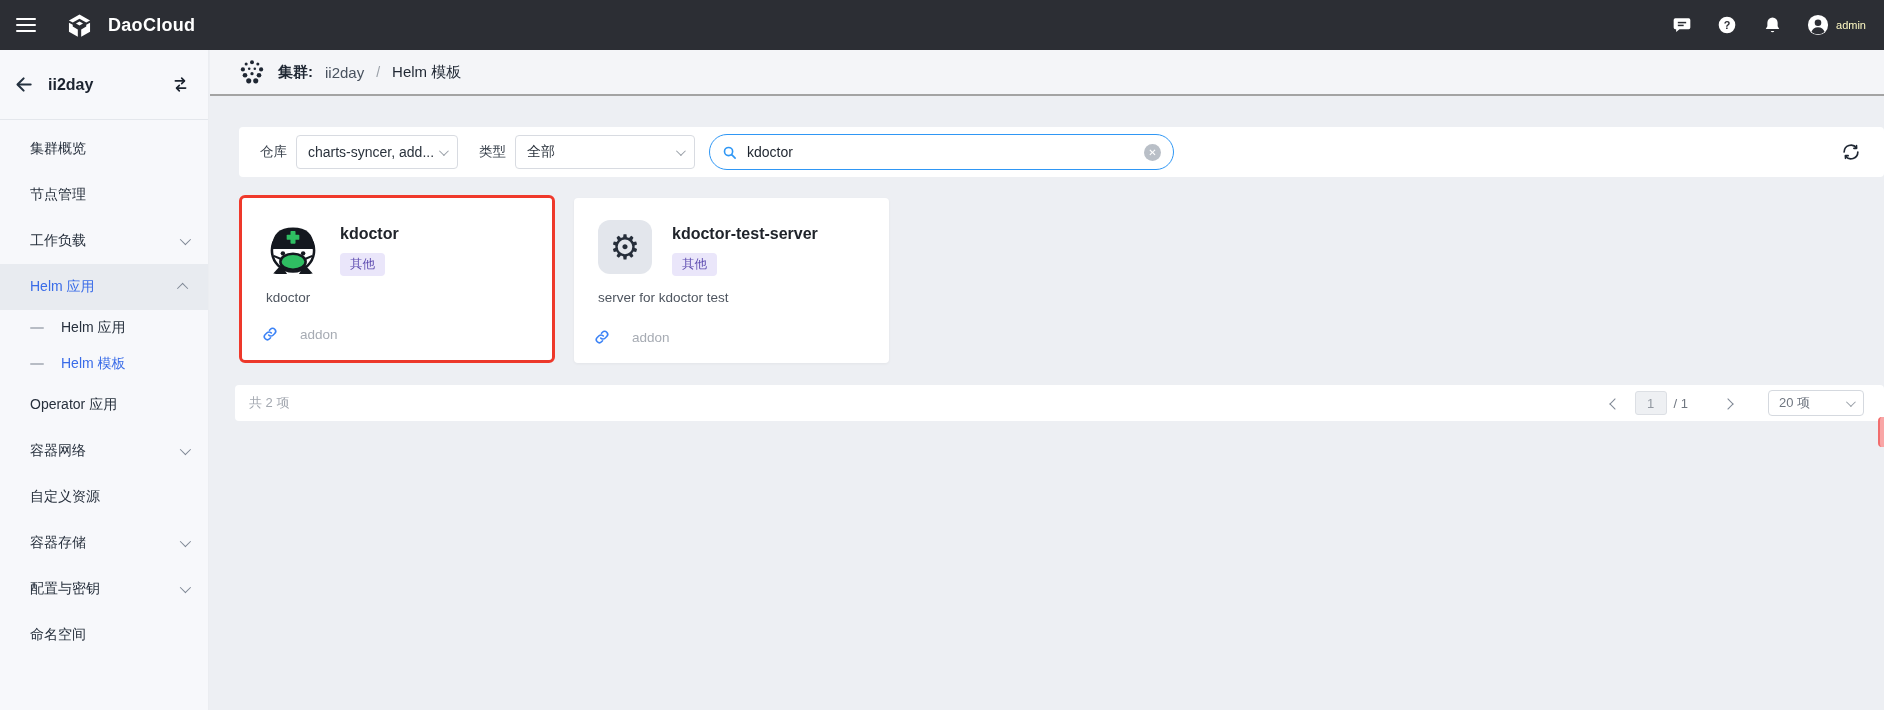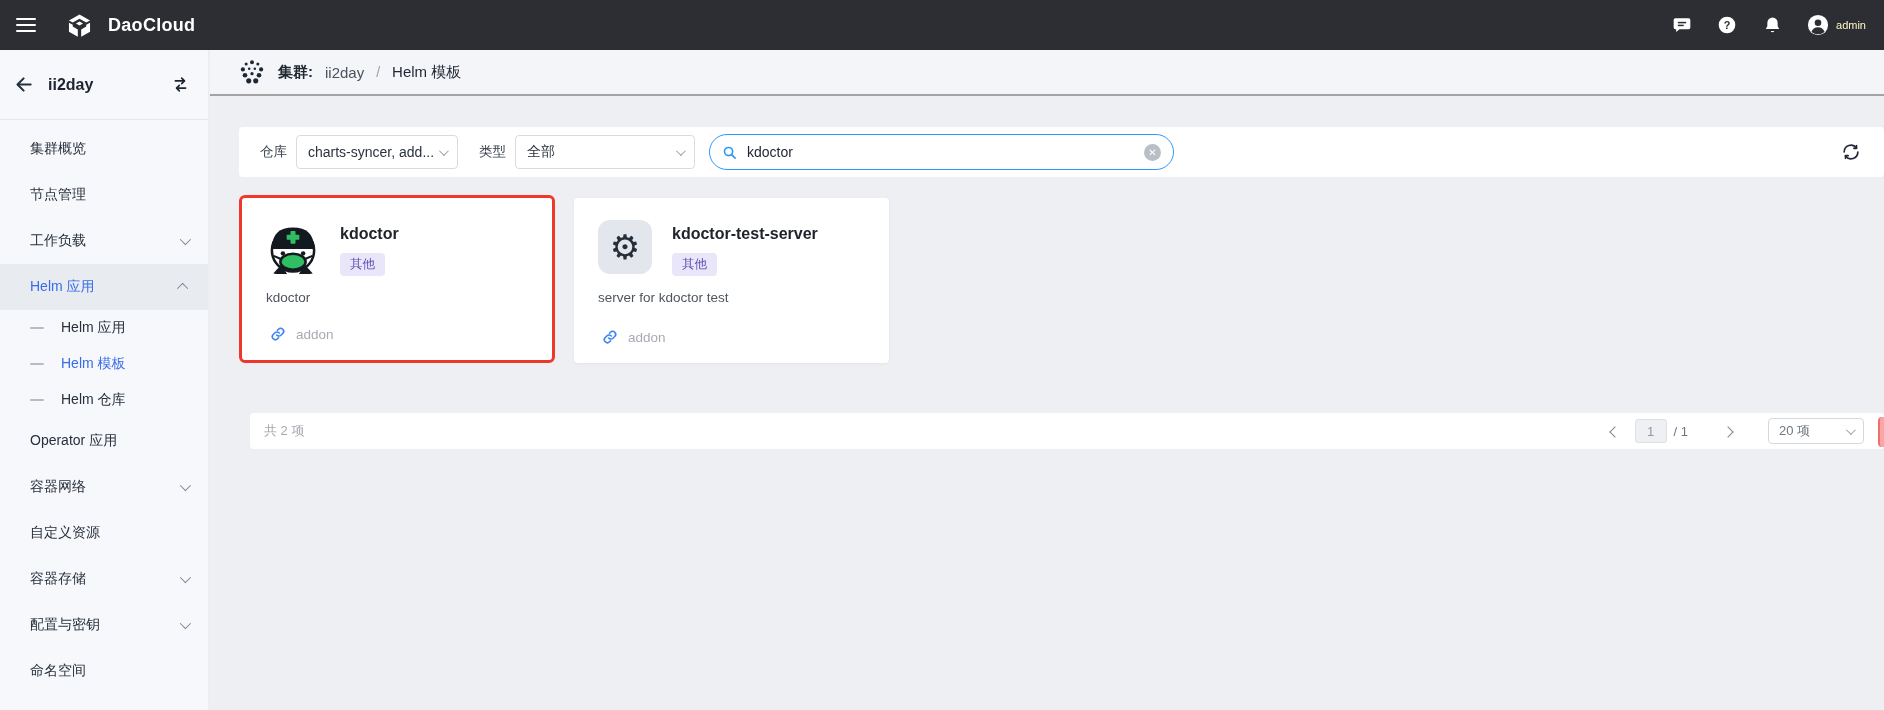--- a/index.html
+++ b/index.html
@@ -61,24 +61,24 @@
   .card-red-wrap{position:absolute;left:29px;top:145px;width:316px;height:168px;border:3px solid #f0392b;border-radius:6px;box-sizing:border-box;}
   .card2-wrap{position:absolute;left:364px;top:148px;width:315px;height:165px;}
   .card{background:#fff;border-radius:4px;width:100%;height:100%;position:relative;box-shadow:0 1px 3px rgba(31,35,41,.05);cursor:pointer;box-sizing:border-box;}
   .card-top{display:flex;gap:20px;padding:22px 24px 0 24px;}
   .avatar{width:54px;height:54px;flex:none;border-radius:10px;overflow:hidden;display:flex;align-items:center;justify-content:center;}
   .avatar.gear-bg{background:#e3e6ec;border-radius:12px;}
   .gear-glyph{font-size:34px;color:#262e3a;line-height:1;}
   .card-title{font-size:16px;font-weight:700;color:#20242b;margin-top:5px;}
   .tag{display:inline-block;margin-top:10px;padding:3px 10px;background:#eae6fa;color:#5d4bb0;font-size:12.5px;border-radius:4px;}
   .card-desc{padding:14px 24px 0 24px;font-size:13.5px;color:#4e555f;}
-  .link-row{position:absolute;left:28px;bottom:18px;display:flex;align-items:center;gap:10px;}
+  .link-row{position:absolute;left:20px;bottom:18px;display:flex;align-items:center;gap:22px;}
   .link-row .link-text{font-size:13.5px;color:#a6abb3;}
   
-  .pagebar{position:absolute;left:40px;right:0;top:335px;height:36px;background:#fff;border-radius:4px;display:flex;align-items:center;padding:0 20px 0 14px;box-sizing:border-box;margin-top:28px;}
+  .pagebar{position:absolute;left:25px;right:0;top:335px;height:36px;background:#fff;border-radius:4px;display:flex;align-items:center;padding:0 20px 0 14px;box-sizing:border-box;}
   .pg-total{font-size:13px;color:#a3a8b0;}
   .pg-spacer{flex:1;}
   .pg-prev{color:#c6cad0;cursor:pointer;padding:4px;}
   .pg-input{width:30px;height:22px;background:#eef0f3;border:1px solid #dcdfe4;border-radius:3px;display:flex;align-items:center;justify-content:center;font-size:13px;color:#9298a1;margin:0 7px 0 12px;}
   .pg-of{font-size:13px;color:#6f7680;}
   .pg-next{color:#b6bcc4;cursor:pointer;padding:4px;margin-left:32px;}
   .size-select{width:96px;height:26px;border:1px solid #d5d9df;border-radius:4px;display:flex;align-items:center;justify-content:space-between;padding:0 10px;font-size:13px;color:#6f7680;margin-left:32px;cursor:pointer;box-sizing:border-box;}
   .size-select .chev{width:6px;height:6px;color:#9aa0a8;}
   .red-sliver{position:absolute;right:0;top:367px;width:6px;height:30px;background:#f9a6a6;border-radius:4px 0 0 4px;border-left:2px solid #f26d6d;box-sizing:border-box;}
   svg{display:block;}
@@ -171,24 +171,20 @@
           <span class="lbl">Helm 应用</span>
           <span class="chev up"></span>
         </li>
       <li class="sub-item">
           <span class="dash"></span>
           <span>Helm 应用</span>
         </li>
       <li class="sub-item sub-active">
           <span class="dash"></span>
           <span>Helm 模板</span>
-        </li>
-      <li class="sub-item">
-          <span class="dash"></span>
-          <span>Helm 仓库</span>
         </li>
       <li class="side-item">
           <span class="lbl">Operator 应用</span>
         </li>
       <li class="side-item">
           <span class="lbl">容器网络</span>
           <span class="chev down"></span>
         </li>
       <li class="side-item">
           <span class="lbl">自定义资源</span>

